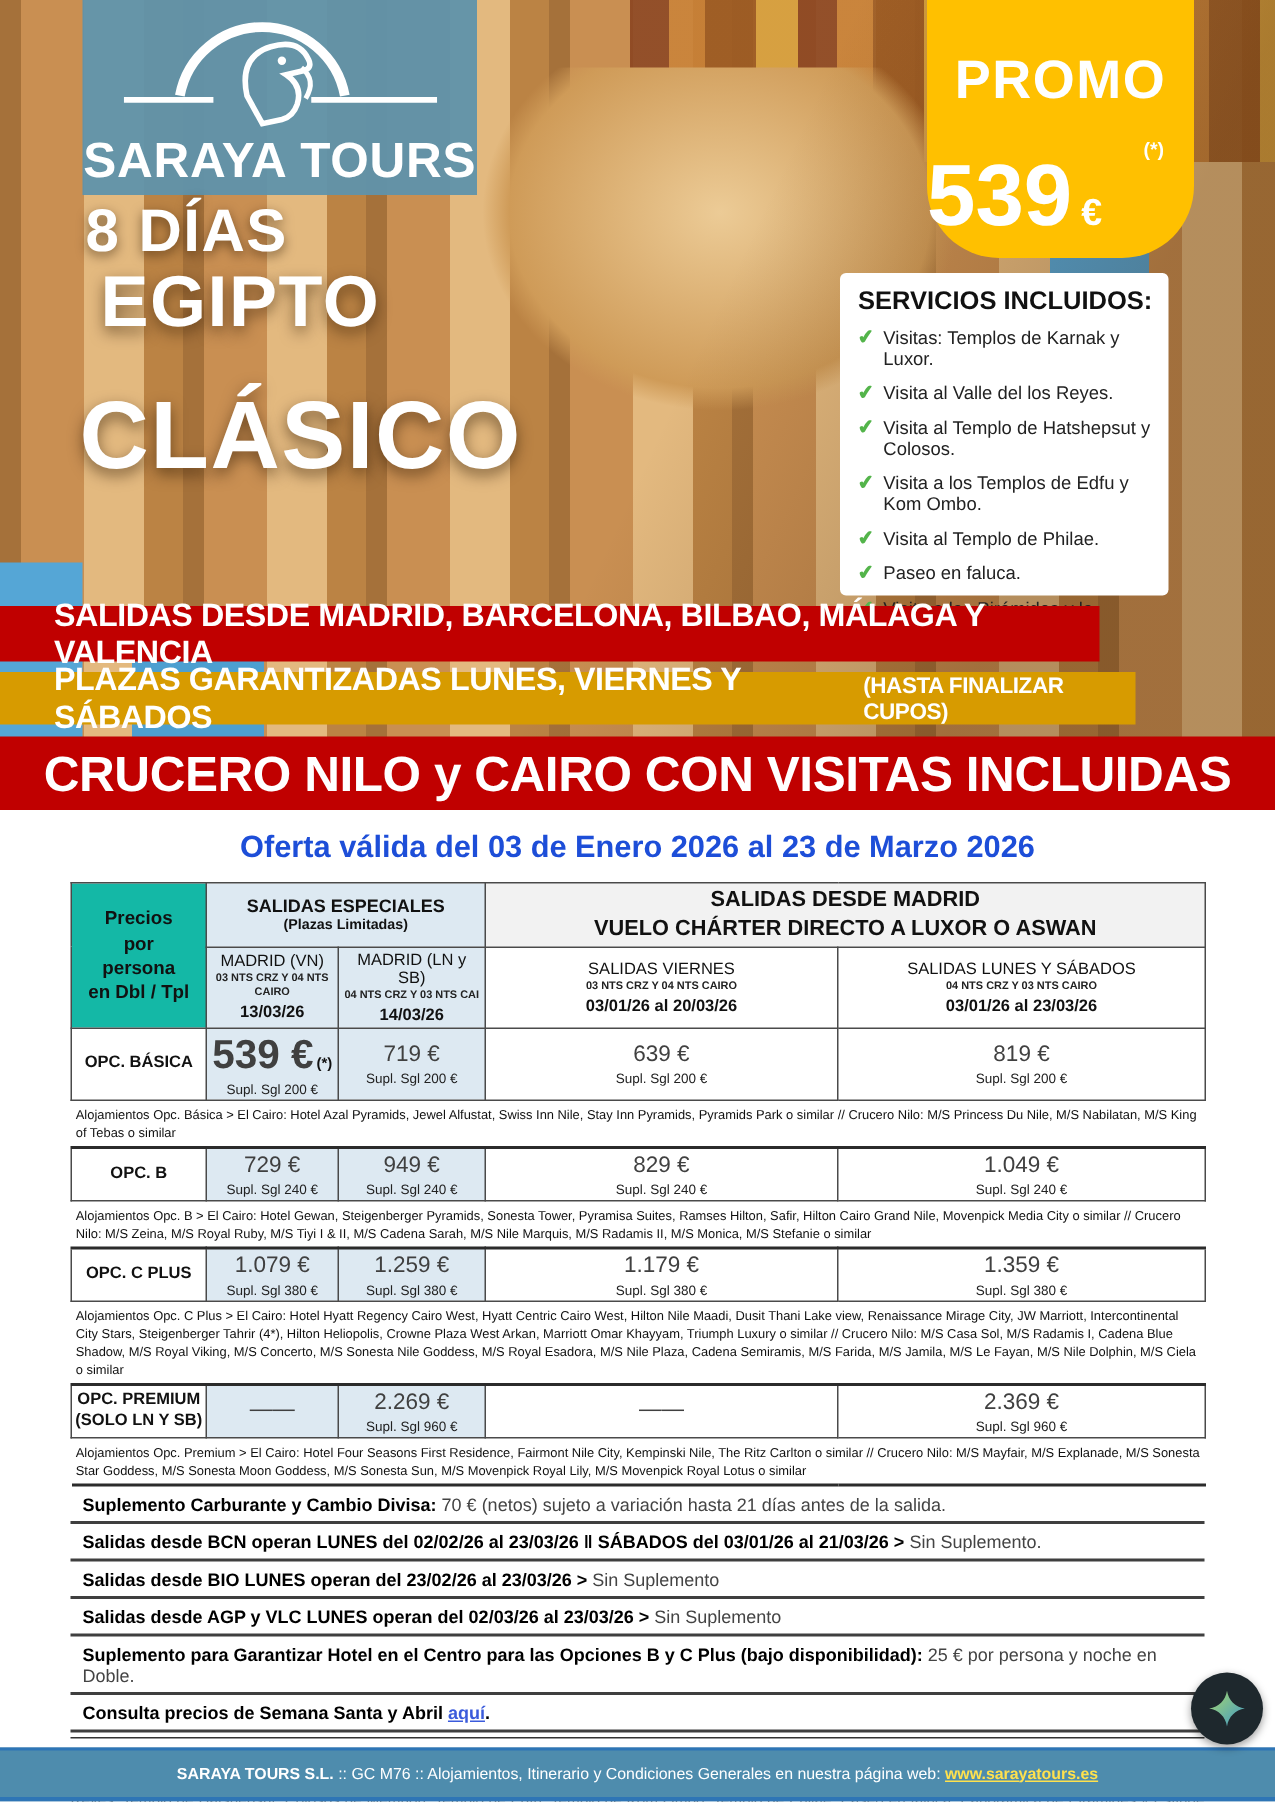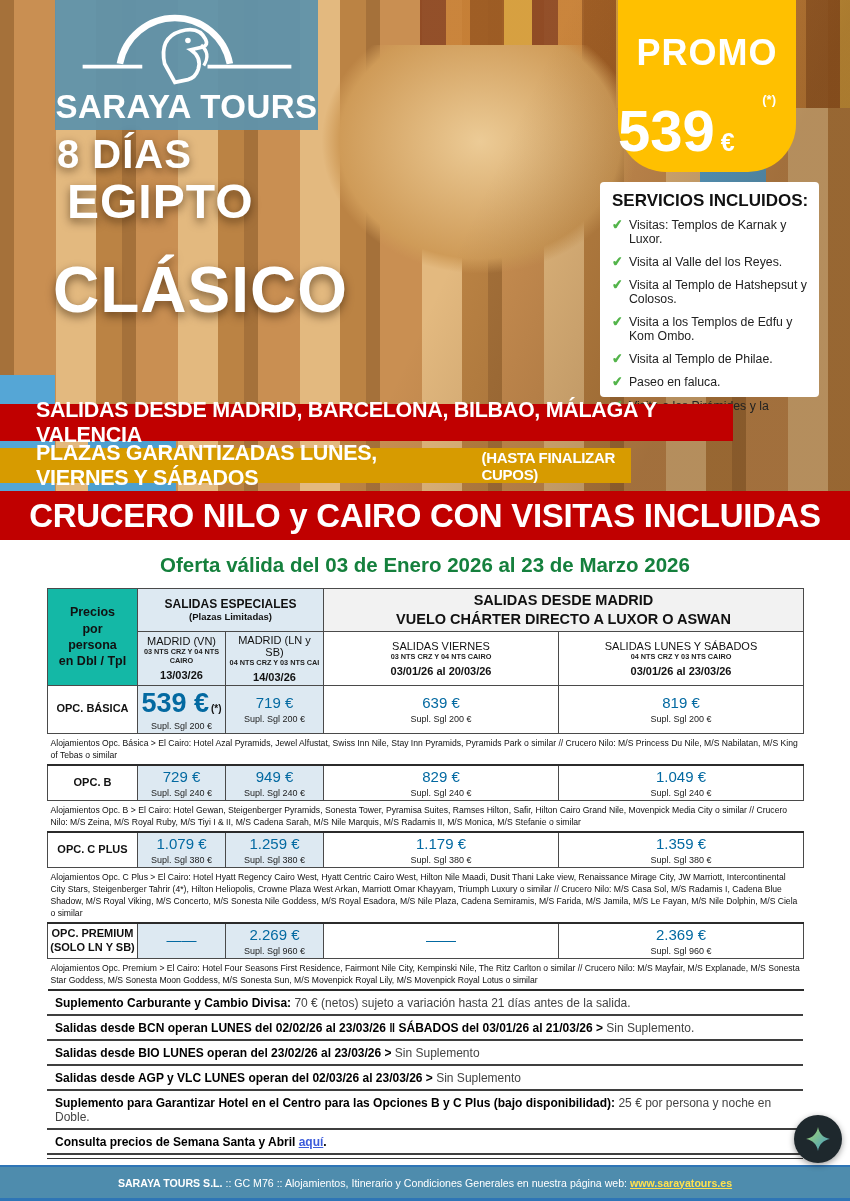--- a/index.html
+++ b/index.html
@@ -36,50 +36,50 @@
   
   .promo{position:absolute;left:618px;top:0;width:178px;height:172px;background:#ffc000;
     border-radius:0 0 48px 48px;color:#fff;text-align:center;}
   .promo-label{font-weight:bold;font-size:36px;margin-top:32px;letter-spacing:1px;}
   .promo-star{position:absolute;right:20px;top:92px;font-size:13px;font-weight:bold;}
   .promo-priceline{position:absolute;left:0;right:0;top:102px;display:flex;align-items:baseline;}
   .promo-price{font-weight:bold;font-size:58px;line-height:1;}
   .promo-cur{font-weight:bold;font-size:25px;margin-left:6px;}
   
   .svc{position:absolute;left:560px;top:182px;width:219px;height:215px;background:#fff;border-radius:4px;
-    padding:9px 8px 6px 12px;box-sizing:border-box;margin-left:40px;}
+    padding:9px 8px 6px 12px;box-sizing:border-box;}
   .svc-title{font-weight:bold;font-size:17px;color:#111;margin-bottom:7px;}
   .svc ul{list-style:none;margin:0;padding:0;}
   .svc li{display:flex;align-items:flex-start;font-size:12.3px;color:#222;margin-bottom:8.5px;line-height:1.15;}
   .chk{color:#53b44a;font-weight:bold;font-size:13px;margin-right:6px;transform:rotate(-6deg);}
   
   .banner{position:absolute;left:0;color:#fff;font-weight:bold;display:flex;align-items:center;}
   .b1{top:404px;width:733px;height:37px;background:#c00000;font-size:21.5px;padding-left:36px;letter-spacing:-.3px;box-sizing:border-box;}
-  .b2{top:448px;width:631px;height:35px;background:#d79b00;font-size:21.5px;padding-left:36px;letter-spacing:-.3px;box-sizing:border-box;}
+  .b2{top:448px;width:757px;height:35px;background:#d79b00;font-size:21.5px;padding-left:36px;letter-spacing:-.3px;box-sizing:border-box;}
   .b2 .small{font-size:15px;margin-left:7px;}
   .b3{top:491px;width:850px;height:49px;background:#c00000;font-size:33px;justify-content:center;letter-spacing:-.3px;}
   
-  .offer{margin-top:13px;text-align:center;font-weight:bold;font-size:20.5px;color:#15803d;}
+  .offer{margin-top:13px;text-align:center;font-weight:bold;font-size:20.5px;color:#1d4ed8;}
   
   .tbl-wrap{margin:11px 47px 0;}
   table.price{border-collapse:collapse;table-layout:fixed;width:756px;}
   table.price td{border:1px solid #4a4a4a;text-align:center;vertical-align:middle;padding:2px;}
   .corner{background:#14b8a6;font-weight:bold;font-size:12.5px;white-space:pre-line;line-height:1.3;}
   .g1{background:#dde9f2;padding:4px 2px;}
   .g1t{font-weight:bold;font-size:12px;}
   .g1s{font-weight:bold;font-size:9.5px;}
   .g2{background:#f2f2f2;font-weight:bold;font-size:14.5px;line-height:1.3;}
   .colhead{padding:6px 2px 8px;}
   .bluebg{background:#dde9f2;}
   .ct{font-weight:normal;font-size:11px;}
   .cs{font-weight:bold;font-size:7.3px;color:#222;margin-top:0;}
   .cd{font-weight:bold;font-size:11px;margin-top:4px;}
   .lbl{font-weight:bold;font-size:11px;line-height:1.25;}
   .pcell{padding:6px 2px;}
-  .price-v{font-size:15px;color:#0369a1;}
+  .price-v{font-size:15px;color:#404040;}
   .price-v.big{font-size:27px;font-weight:bold;}
   .star{font-size:10px;font-weight:bold;margin-left:2px;}
   .supl{font-size:9px;margin-top:2px;color:#222;}
   tr.noterow td{border-left:hidden;border-right:hidden;border-top:1px solid #4a4a4a;border-bottom:2.5px solid #2b2b2b;
     text-align:left;font-size:8.6px;line-height:1.4;padding:3px 3px;color:#111;}
   
   .inforow{margin:0 47px;border-bottom:2px solid #3f3f3f;padding:4.5px 8px;font-size:12px;color:#444;}
   .inforow .b{font-weight:bold;color:#000;}
   .inforow a{color:#3b5bdb;font-weight:bold;text-decoration:underline;}
   .dbl-rule{margin:2.5px 47px 0;border-top:1.5px solid #333;}

